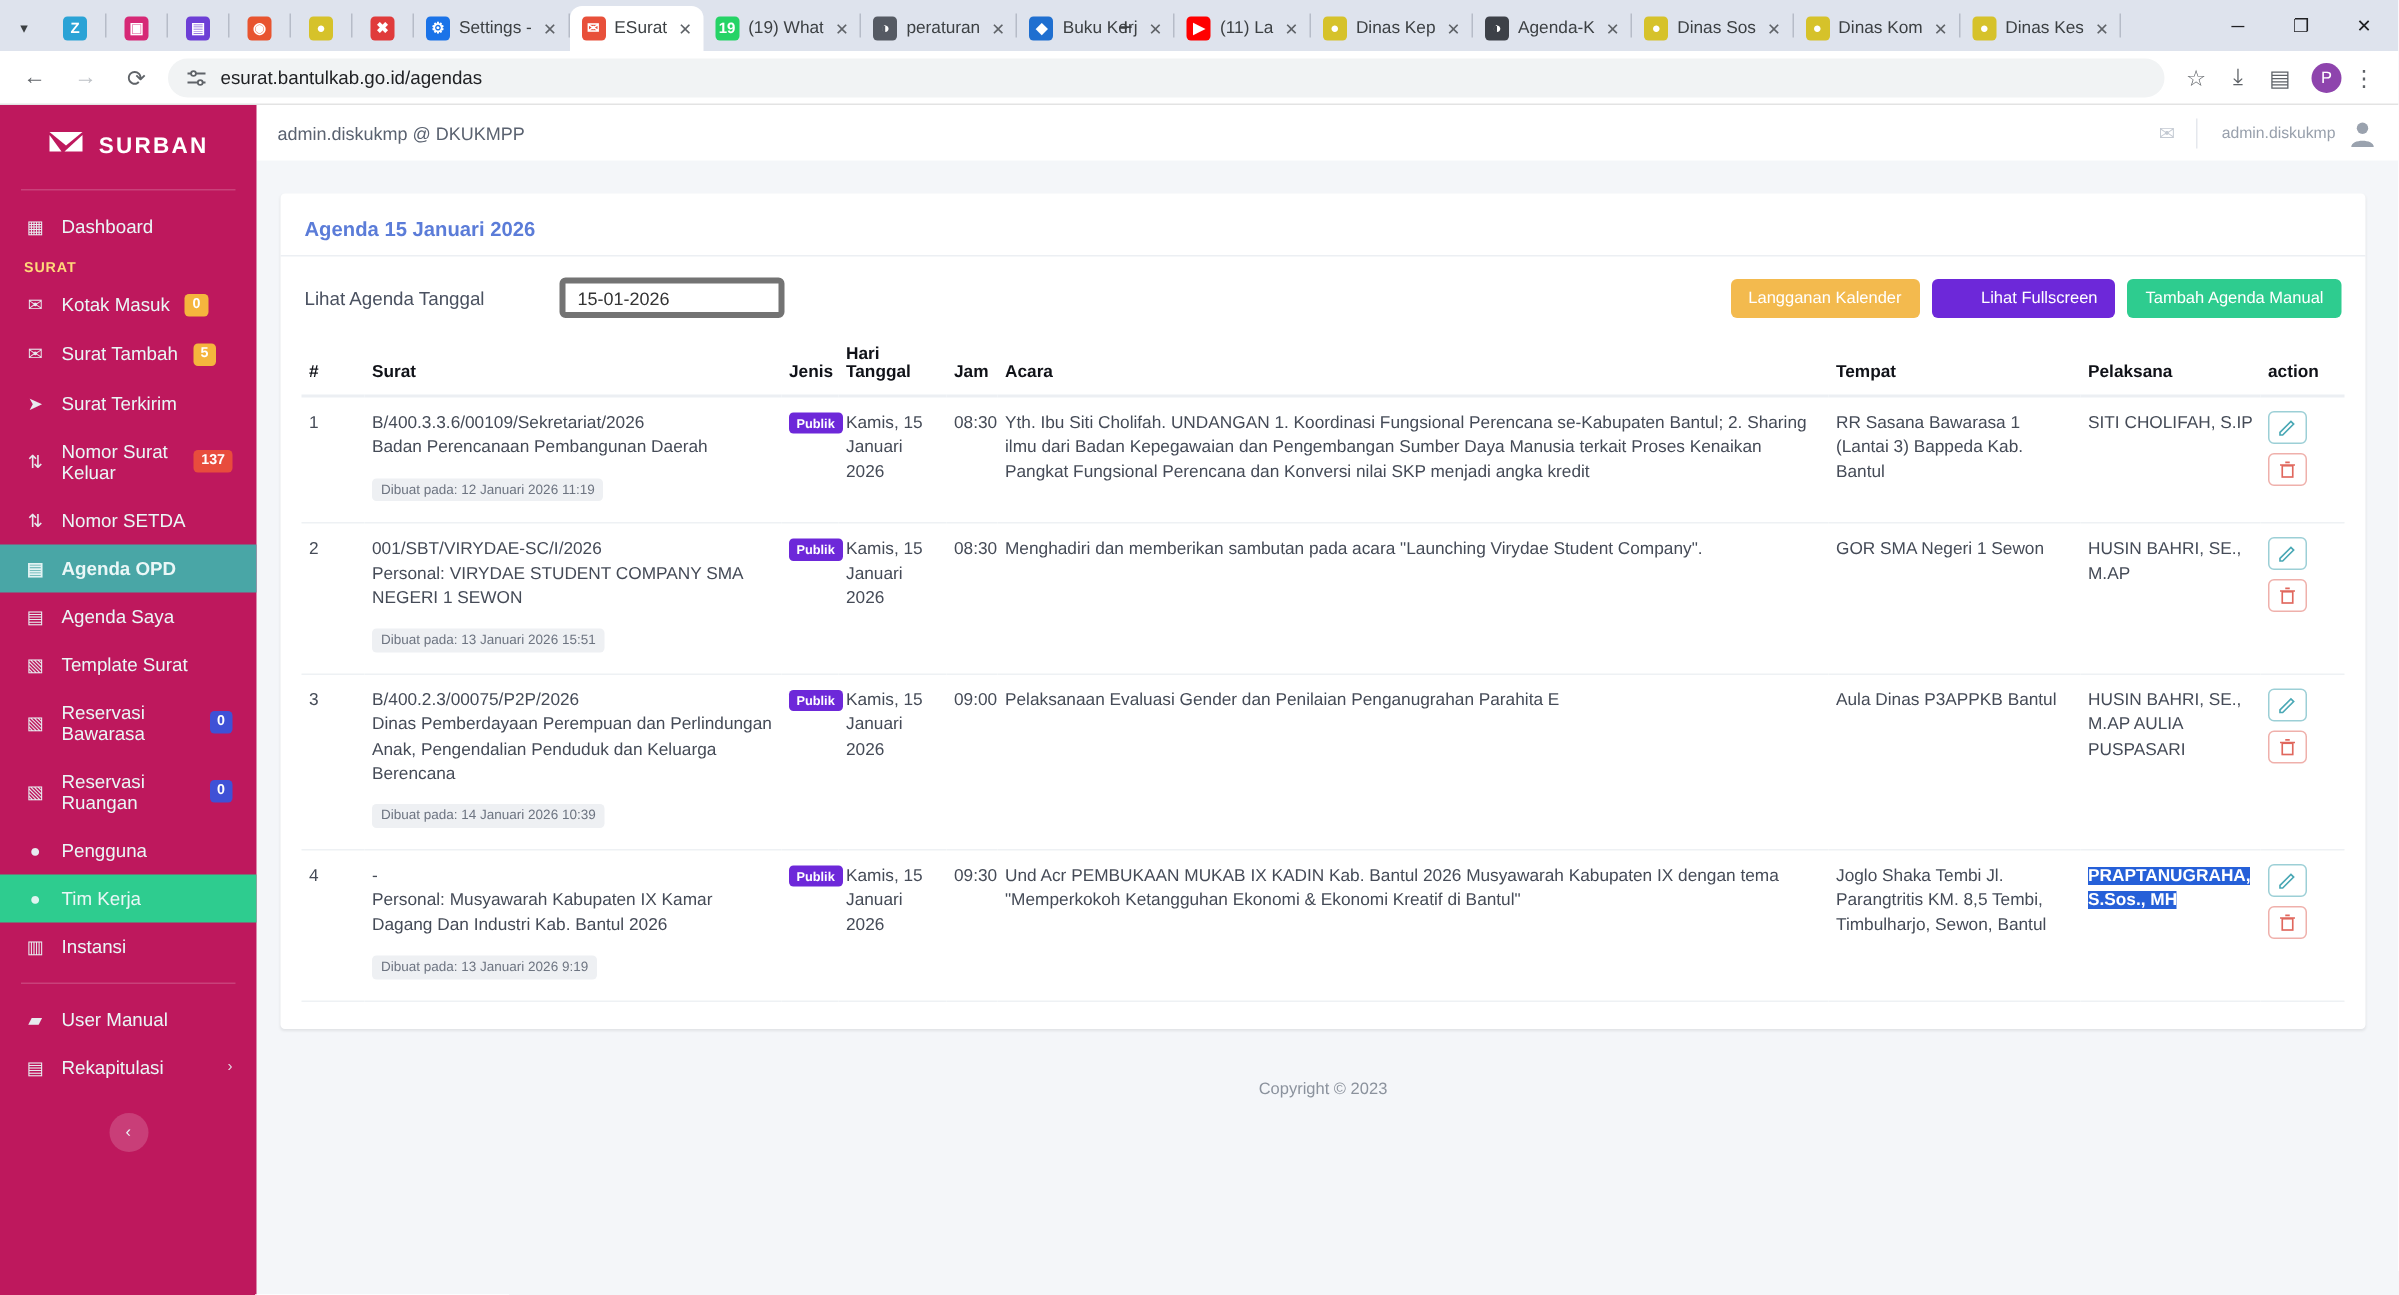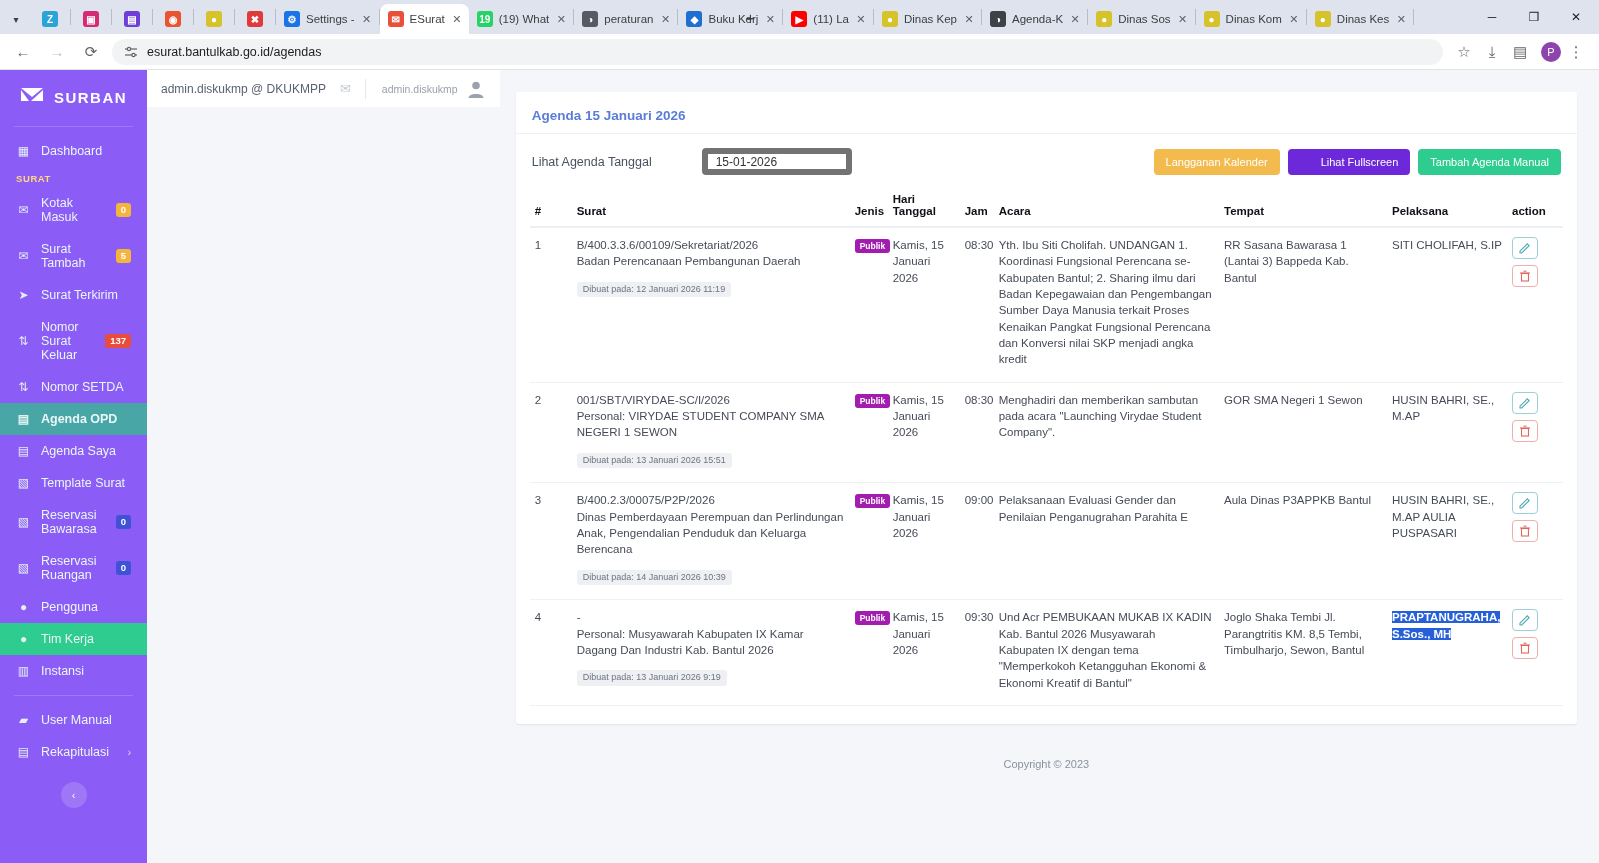--- a/index.html
+++ b/index.html
@@ -45,21 +45,21 @@
   }
   .omni-icon { width:14px; height:14px; flex:none; color:#5f6368; }
   .tb-right { display:flex; align-items:center; gap:2px; }
   .avatar-chip { width:20px; height:20px; border-radius:50%; background:#8e44ad; color:#fff;
     font-size:11px; display:flex; align-items:center; justify-content:center; margin-left:6px; }
 
   
   .app { display:flex; width:1599px; height:793px; }
 
   
-  .sidebar { width:147px; background:#8b5cf6; flex:none; color:#e9f6f6; position:relative; }
+  .sidebar { width:171px; background:#be185d; flex:none; color:#e9f6f6; position:relative; }
   .brand { height:48px; display:flex; align-items:center; justify-content:center; gap:10px; padding-top:6px;}
   .brand .logo { font-size:19px; color:#fff; }
   .brand .bname { font-weight:bold; font-size:15px; letter-spacing:1.5px; color:#ffffff; }
   .side-div { height:1px; background:rgba(255,255,255,.18); margin:8px 14px; }
   .nav-item {
     display:flex; align-items:center; gap:10px; padding:9px 16px; font-size:12.5px;
     color:#eaf7f7; position:relative;
   }
   .nav-item .ni-ico { width:15px; flex:none; text-align:center; font-size:12px; opacity:.95; }
   .nav-item.active-light { background:#49a6a6; font-weight:bold; }
@@ -69,38 +69,38 @@
   .badge.amber { background:#f5b53d; }
   .badge.red { background:#e84c3d; }
   .badge.blue { background:#3f51d6; }
   .chev-right { margin-left:auto; font-size:10px; opacity:.85; }
   .collapse-btn {
     width:26px; height:26px; border-radius:50%; background:rgba(255,255,255,.17);
     display:flex; align-items:center; justify-content:center; margin:14px auto 0; font-size:11px; color:#eafafa;
   }
 
   
-  .main { flex:1; min-width:0; background:#f4f6f9; display:flex; flex-direction:row; }
+  .main { flex:1; min-width:0; background:#f4f6f9; display:flex; flex-direction:column; }
   .topbar { height:37px; background:#fff; display:flex; align-items:center; padding:0 14px; }
   .topbar .tb-user { font-size:12px; color:#5a6270; }
   .topbar .tb-sp { flex:1; }
   .topbar .tb-mail { color:#c4cad3; font-size:13px; padding:0 14px; }
   .topbar .tb-vsep { width:1px; height:20px; background:#e5e8ed; }
   .topbar .tb-name { font-size:10.5px; color:#98a0ac; padding:0 8px 0 16px; }
   .topbar .tb-av { width:20px; height:20px; color:#9aa2ae; font-size:17px; line-height:1; }
 
   .content { flex:1; padding:22px 22px 0 16px; overflow:hidden; }
   .card { background:#fff; border-radius:3px; box-shadow:0 1px 2px rgba(0,0,0,.08); padding:14px 14px 18px; }
   .card-title { color:#5b7cd8; font-size:13.5px; font-weight:bold; padding:2px 2px 10px; }
   .card-hr { height:1px; background:#eceff3; margin:0 -14px 14px; }
 
   .filterbar { display:flex; align-items:center; padding:0 2px 14px; }
   .filter-label { font-size:12.5px; color:#4a5160; width:170px; }
   .date-input {
-    width:150px; height:27px; border:6px solid #737373; border-radius:4px;
+    width:150px; height:27px; border:4px solid #737373; border-radius:4px;
     font-size:12px; color:#333; padding:0 8px; background:#fff; font-family:"Liberation Sans",sans-serif;
   }
   .btns { margin-left:auto; display:flex; gap:8px; }
   .btn { border:none; border-radius:4px; font-size:11px; color:#fff; padding:7px 12px;
          font-family:"Liberation Sans",sans-serif; }
   .btn.amber { background:#f3ba4e; }
   .btn.blue  { background:#6d28d9;padding-left:33px; }
   .btn.green { background:#2ecc8f;text-align:right; }
 
   table.agenda { width:100%; border-collapse:collapse; table-layout:fixed; }
@@ -115,21 +115,21 @@
   .c-num   { width:42px; }
   .c-surat { width:278px; }
   .c-jenis { width:38px; }
   .c-hari  { width:72px; }
   .c-jam   { width:34px; }
   .c-acara { width:auto; }
   .c-tempat{ width:168px; }
   .c-pel   { width:120px; }
   .c-act   { width:56px; }
 
-  .pub-badge { display:inline-block; background:#a21caf; color:#fff; font-size:8.5px;
+  .pub-badge { display:inline-block; background:#6d28d9; color:#fff; font-size:8.5px;
     font-weight:bold; border-radius:3px; padding:2px 5px; line-height:1.2; }
   .made-tag { display:inline-block; background:#eef0f3; color:#6d7481; font-size:9px;
     border-radius:3px; padding:2px 6px; margin-top:12px; line-height:1.3; }
   .sel-hl { background:#2660d8; color:#fff;font-weight:bold; }
 
   .act-cell { display:flex; flex-direction:column; gap:6px; align-items:flex-start; }
   .act-btn { width:26px; height:22px; border-radius:4px; border:1px solid #9ccfd6;
     background:#fff; color:#4aa8b5; font-size:11px; display:flex; align-items:center; justify-content:center; }
   .act-btn.del { border-color:#efb0ab; color:#e0675d; }
 

